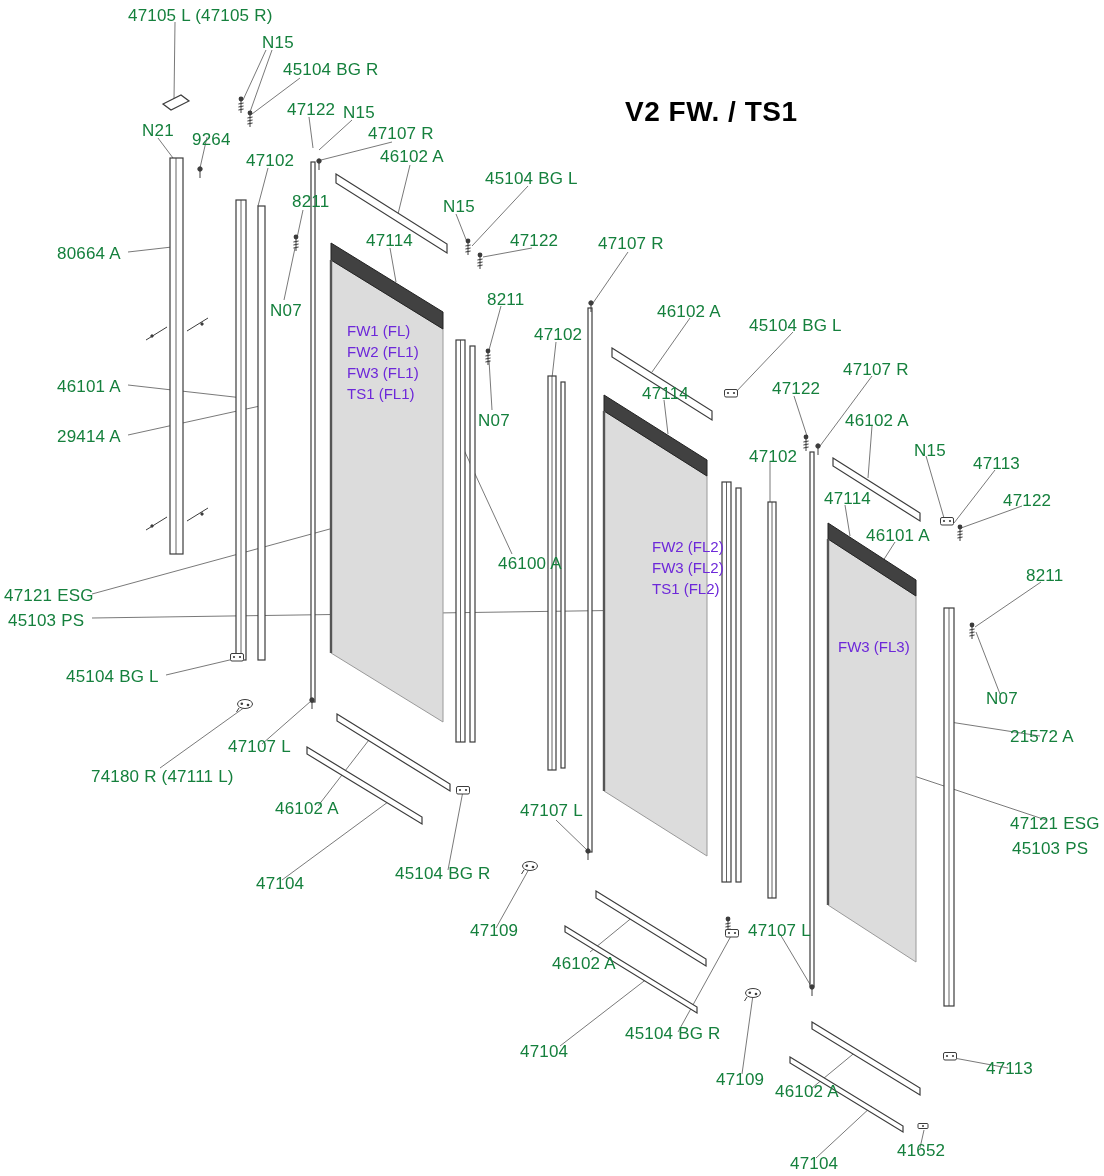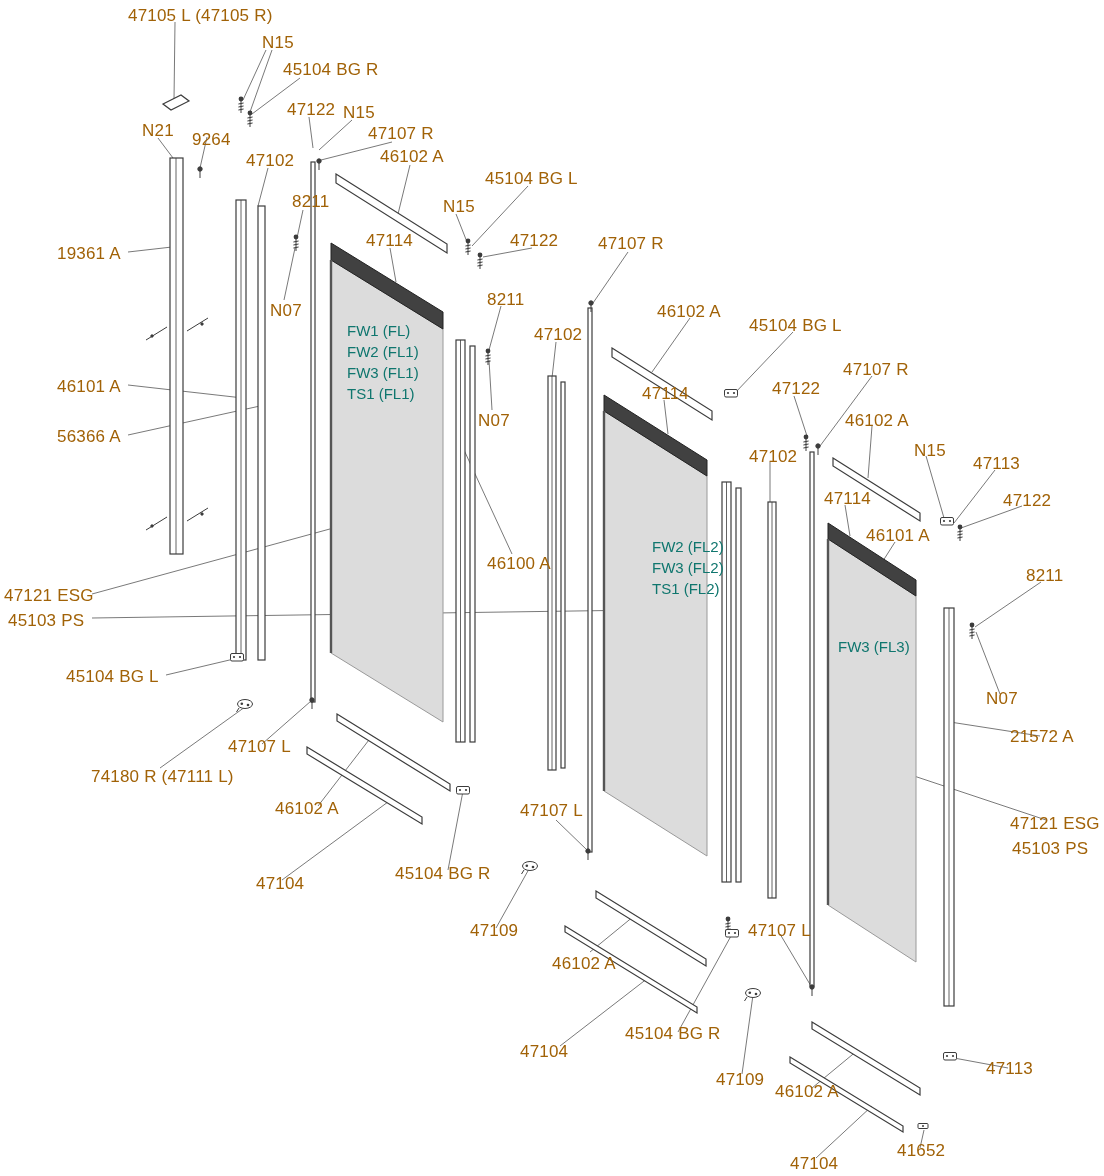--- a/index.html
+++ b/index.html
@@ -3,27 +3,27 @@
 <meta charset="utf-8">
 <style>
   html,body { margin:0; padding:0; background:#ffffff; }
   .stage {
     position:relative; width:1104px; height:1176px; background:#ffffff;
     font-family:"Liberation Sans", sans-serif; overflow:hidden;
   }
   .stage svg { position:absolute; left:0; top:0; }
   .lbl {
     position:absolute; white-space:nowrap;
-    font-size:17px; color:#a16207; letter-spacing:0.2px; z-index:5;
+    font-size:17px; color:#15803d; letter-spacing:0.2px; z-index:5;
   }
   .title {
     position:absolute; left:625px; top:96px; z-index:5;
     font-size:28px; font-weight:700; color:#000; letter-spacing:0.5px;
   }
-  .glass-text { position:absolute; z-index:4; font-size:15px; color:#0f766e; line-height:21px; }
+  .glass-text { position:absolute; z-index:4; font-size:15px; color:#6d28d9; line-height:21px; }
 </style>
 </head>
 <body>
 
 <div class="stage">
 
   <svg width="1104" height="1176" viewBox="0 0 1104 1176" xmlns="http://www.w3.org/2000/svg">
 
     <defs>
       <g id="screw" stroke="#3c3c3c" stroke-width="1" fill="none">
@@ -213,20 +213,21 @@
       <use href="#bracket" x="947" y="521"></use>
       <use href="#bracket" x="732" y="933"></use>
       <use href="#bracket" x="950" y="1056"></use>
       <use href="#hinge" x="245" y="704"></use>
       <use href="#hinge" x="530" y="866"></use>
       <use href="#hinge" x="753" y="993"></use>
       <use href="#cap" x="923" y="1126"></use>
     </g>
   </svg>
 
+  <div class="title">V2 FW. / TS1</div>
 
   <div class="glass-text" style="left:347px;top:320px">
     <div>FW1 (FL)</div>
     <div>FW2 (FL1)</div>
     <div>FW3 (FL1)</div>
     <div>TS1 (FL1)</div>
   </div>
   <div class="glass-text" style="left:652px;top:536px">
     <div>FW2 (FL2)</div>
     <div>FW3 (FL2)</div>
@@ -245,40 +246,40 @@
   <div class="lbl" style="left:380px;top:147px">46102 A</div>
   <div class="lbl" style="left:142px;top:121px">N21</div>
   <div class="lbl" style="left:192px;top:130px">9264</div>
   <div class="lbl" style="left:246px;top:151px">47102</div>
   <div class="lbl" style="left:292px;top:192px">8211</div>
   <div class="lbl" style="left:485px;top:169px">45104 BG L</div>
   <div class="lbl" style="left:443px;top:197px">N15</div>
   <div class="lbl" style="left:366px;top:231px">47114</div>
   <div class="lbl" style="left:510px;top:231px">47122</div>
   <div class="lbl" style="left:598px;top:234px">47107 R</div>
-  <div class="lbl" style="left:57px;top:244px">19361 A</div>
+  <div class="lbl" style="left:57px;top:244px">80664 A</div>
   <div class="lbl" style="left:270px;top:301px">N07</div>
   <div class="lbl" style="left:487px;top:290px">8211</div>
   <div class="lbl" style="left:657px;top:302px">46102 A</div>
   <div class="lbl" style="left:749px;top:316px">45104 BG L</div>
   <div class="lbl" style="left:534px;top:325px">47102</div>
   <div class="lbl" style="left:57px;top:377px">46101 A</div>
   <div class="lbl" style="left:642px;top:384px">47114</div>
   <div class="lbl" style="left:772px;top:379px">47122</div>
   <div class="lbl" style="left:843px;top:360px">47107 R</div>
-  <div class="lbl" style="left:57px;top:427px">56366 A</div>
+  <div class="lbl" style="left:57px;top:427px">29414 A</div>
   <div class="lbl" style="left:478px;top:411px">N07</div>
   <div class="lbl" style="left:845px;top:411px">46102 A</div>
   <div class="lbl" style="left:749px;top:447px">47102</div>
   <div class="lbl" style="left:914px;top:441px">N15</div>
   <div class="lbl" style="left:973px;top:454px">47113</div>
   <div class="lbl" style="left:824px;top:489px">47114</div>
   <div class="lbl" style="left:1003px;top:491px">47122</div>
   <div class="lbl" style="left:866px;top:526px">46101 A</div>
-  <div class="lbl" style="left:487px;top:554px">46100 A</div>
+  <div class="lbl" style="left:498px;top:554px">46100 A</div>
   <div class="lbl" style="left:1026px;top:566px">8211</div>
   <div class="lbl" style="left:4px;top:586px">47121 ESG</div>
   <div class="lbl" style="left:8px;top:611px">45103 PS</div>
   <div class="lbl" style="left:66px;top:667px">45104 BG L</div>
   <div class="lbl" style="left:91px;top:767px">74180 R (47111 L)</div>
   <div class="lbl" style="left:228px;top:737px">47107 L</div>
   <div class="lbl" style="left:275px;top:799px">46102 A</div>
   <div class="lbl" style="left:256px;top:874px">47104</div>
   <div class="lbl" style="left:395px;top:864px">45104 BG R</div>
   <div class="lbl" style="left:470px;top:921px">47109</div>

